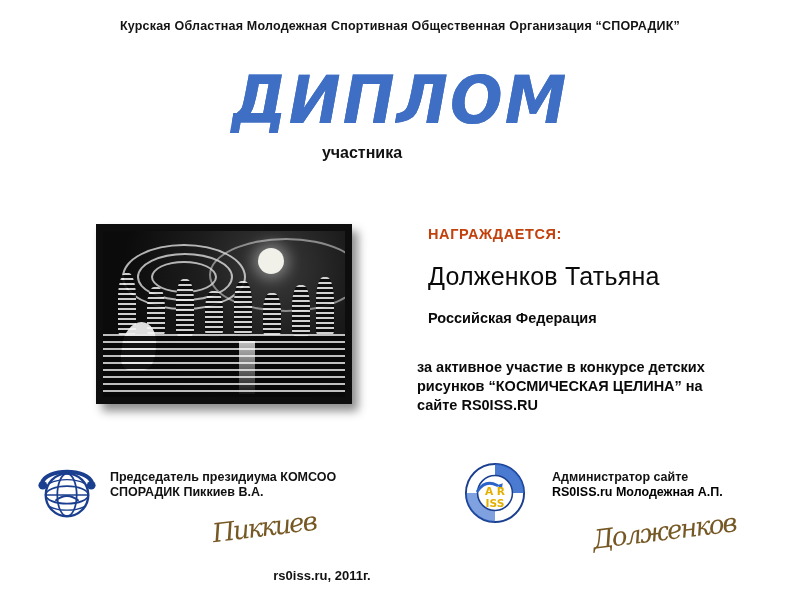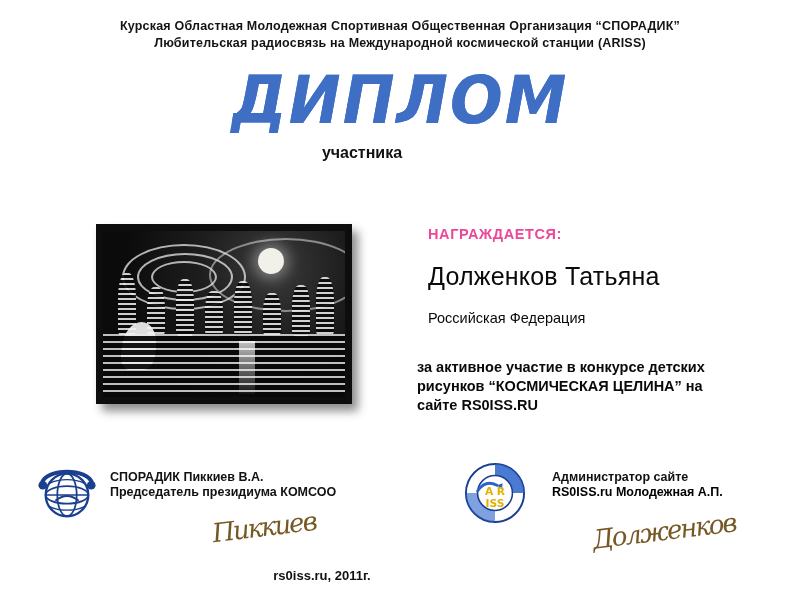--- a/index.html
+++ b/index.html
@@ -186,36 +186,37 @@
   }
 
   
   .award-label {
     position: absolute;
     left: 428px;
     top: 226px;
     font-size: 14.5px;
     font-weight: bold;
     letter-spacing: 0.6px;
-    color: #ec4899;
+    color: #c2410c;
   }
   .recipient {
     position: absolute;
     left: 428px;
     top: 262px;
     font-size: 25px;
     color: #0a0a0a;
     letter-spacing: 0.2px;
   }
   .country {
     position: absolute;
     left: 428px;
     top: 310px;
     font-size: 14.5px;
     color: #0a0a0a;
+    font-weight: bold;
   }
   .reason {
     position: absolute;
     left: 417px;
     top: 358px;
     width: 330px;
     font-size: 14.5px;
     font-weight: bold;
     line-height: 19px;
     color: #0a0a0a;
@@ -267,21 +268,20 @@
     color: #111111;
   }
 </style>
 </head>
 <body>
 
 <div class="certificate">
 
   <div class="header">
     <div class="line">Курская Областная Молодежная Спортивная Общественная Организация “СПОРАДИК”</div>
-    <div class="line">Любительская радиосвязь на Международной космической станции (ARISS)</div>
   </div>
 
   <div class="title-shadow">
     <span>ДИПЛОМ</span>
   </div>
   <div class="title-wrap">
     <span class="title">ДИПЛОМ</span>
   </div>
   <div class="subtitle">участника</div>
 
@@ -334,22 +334,22 @@
       <path d="M2 32 A30 30 0 0 0 32 62 L32 32 Z" fill="#2c63c9" opacity="0.6"></path>
       <circle cx="32" cy="32" r="18" fill="#ffffff" stroke="#1b3f8f" stroke-width="1.6"></circle>
       <path d="M14 30 q8 -12 20 -6" fill="none" stroke="#2c63c9" stroke-width="3" stroke-linecap="round"></path>
       <path d="M34 24 l6 -2 -1 6 z" fill="#2c63c9"></path>
       <text x="32" y="34" text-anchor="middle" font-family="DejaVu Sans, sans-serif" font-size="11" font-weight="bold" fill="#e3b000">A R</text>
       <text x="32" y="46" text-anchor="middle" font-family="DejaVu Sans, sans-serif" font-size="11" font-weight="bold" fill="#e3b000">ISS</text>
     </svg>
   </div>
 
   <div class="sign-block sign-left">
+    <div>Председатель президиума КОМСОО</div>
     <div>СПОРАДИК Пиккиев В.А.</div>
-    <div>Председатель президиума КОМСОО</div>
   </div>
   <div class="signature left">Пиккиев</div>
 
   <div class="sign-block sign-right">
     <div>Администратор сайте</div>
     <div class="strong">RS0ISS.ru Молодежная А.П.</div>
   </div>
   <div class="signature right">Долженков</div>
 
   <div class="footer">rs0iss.ru, 2011г.</div>

